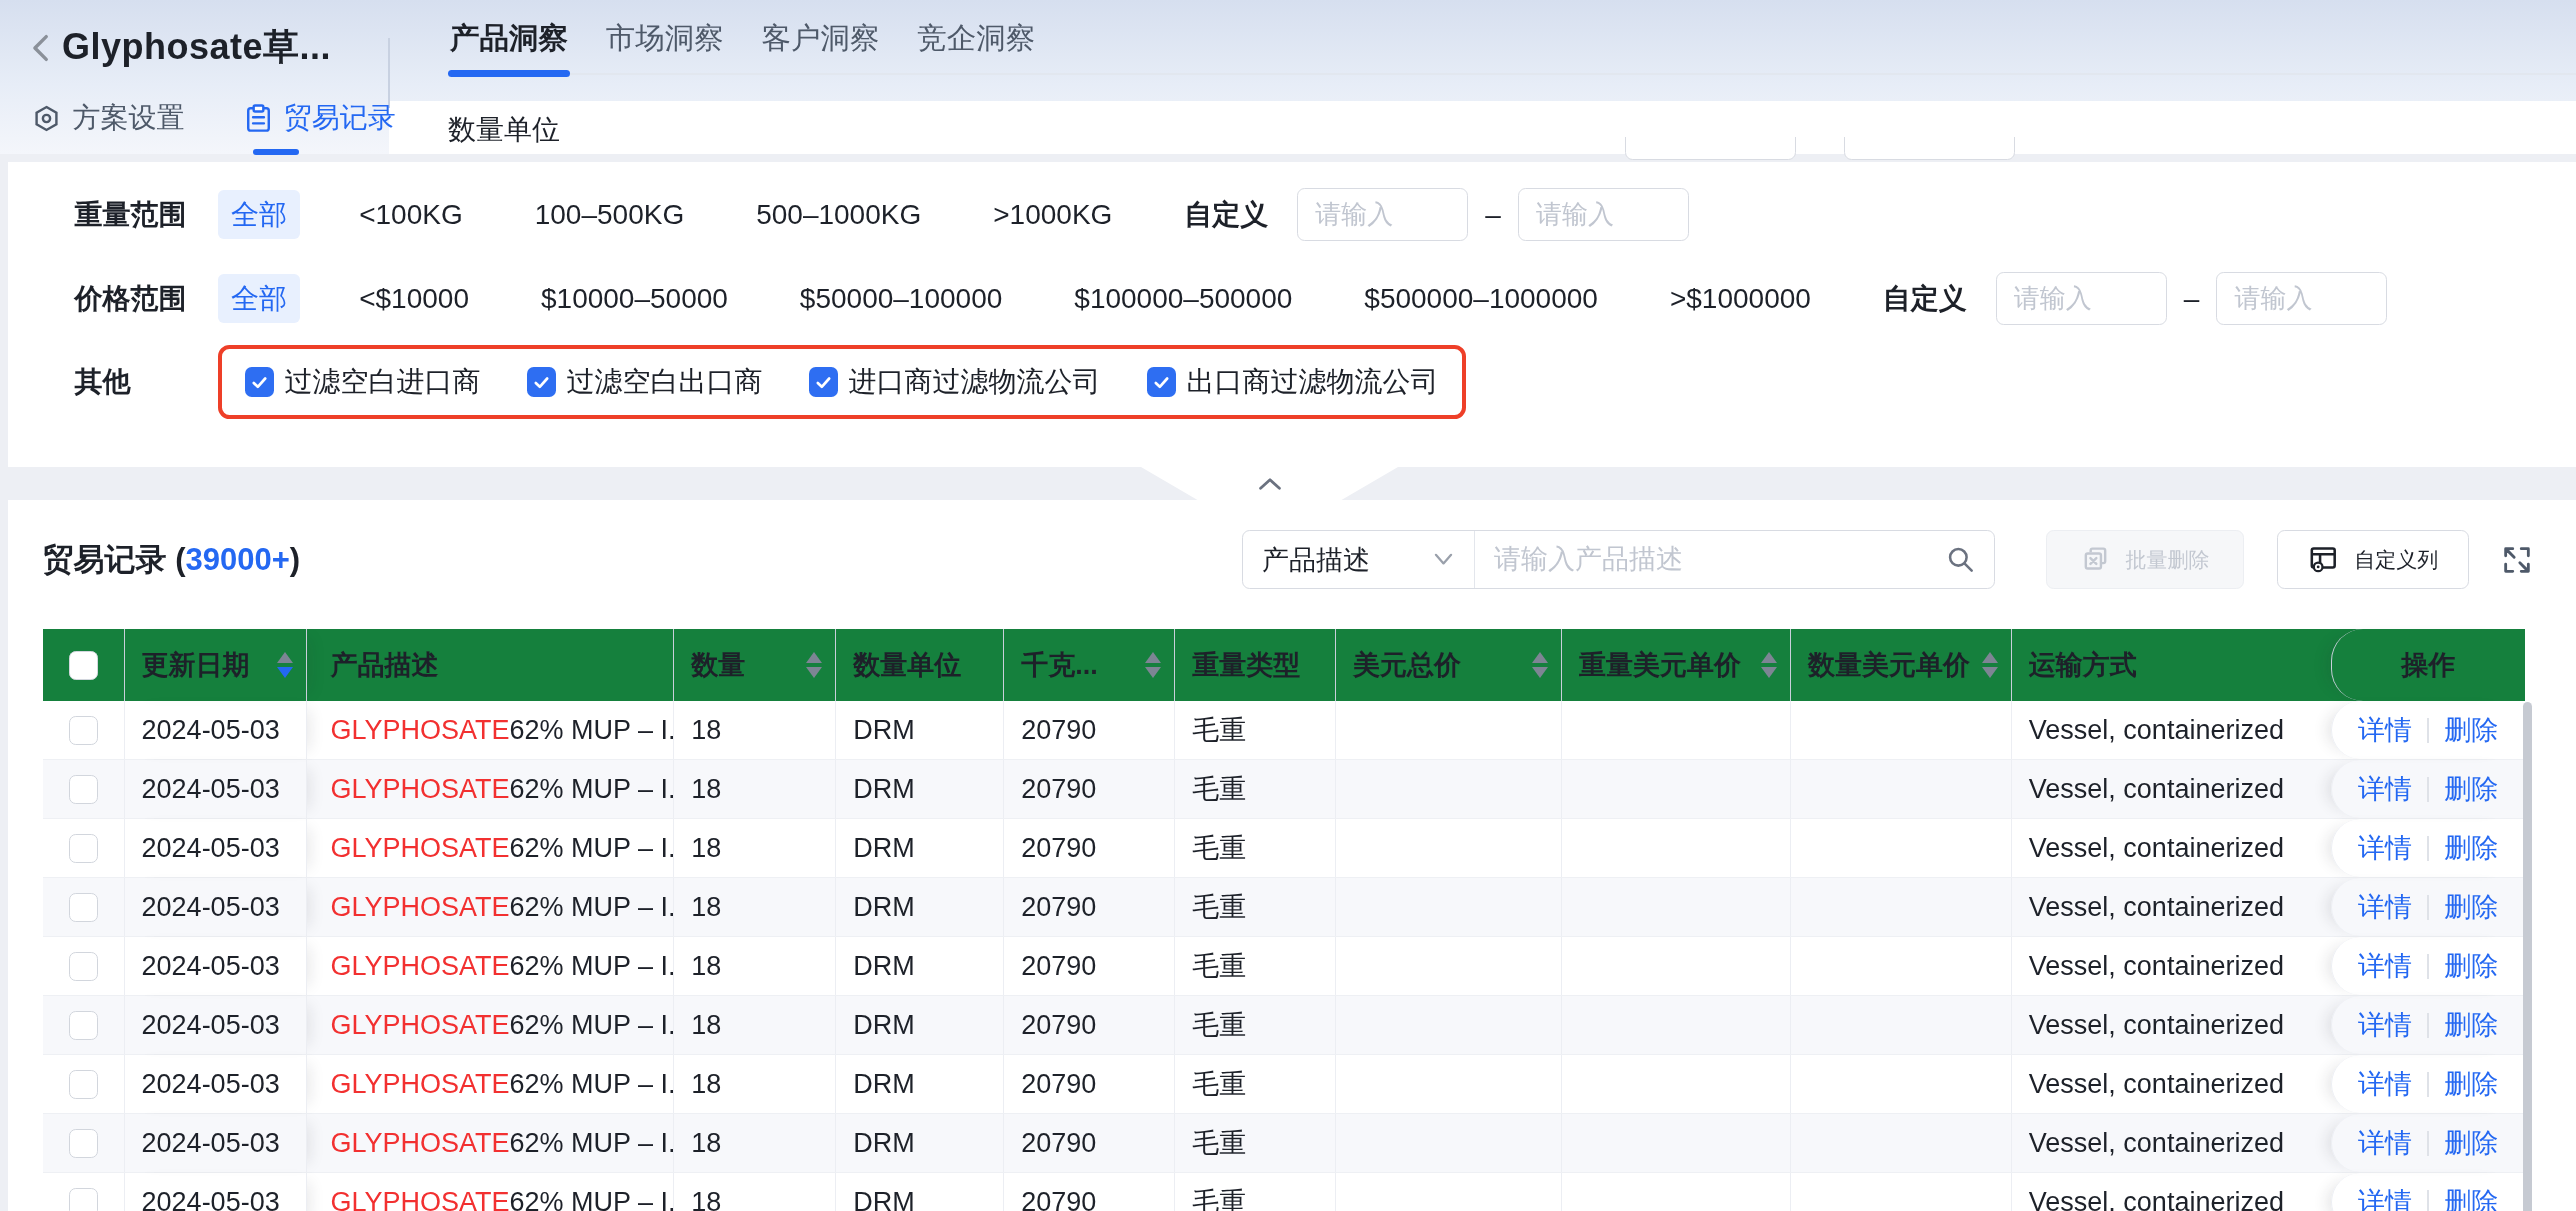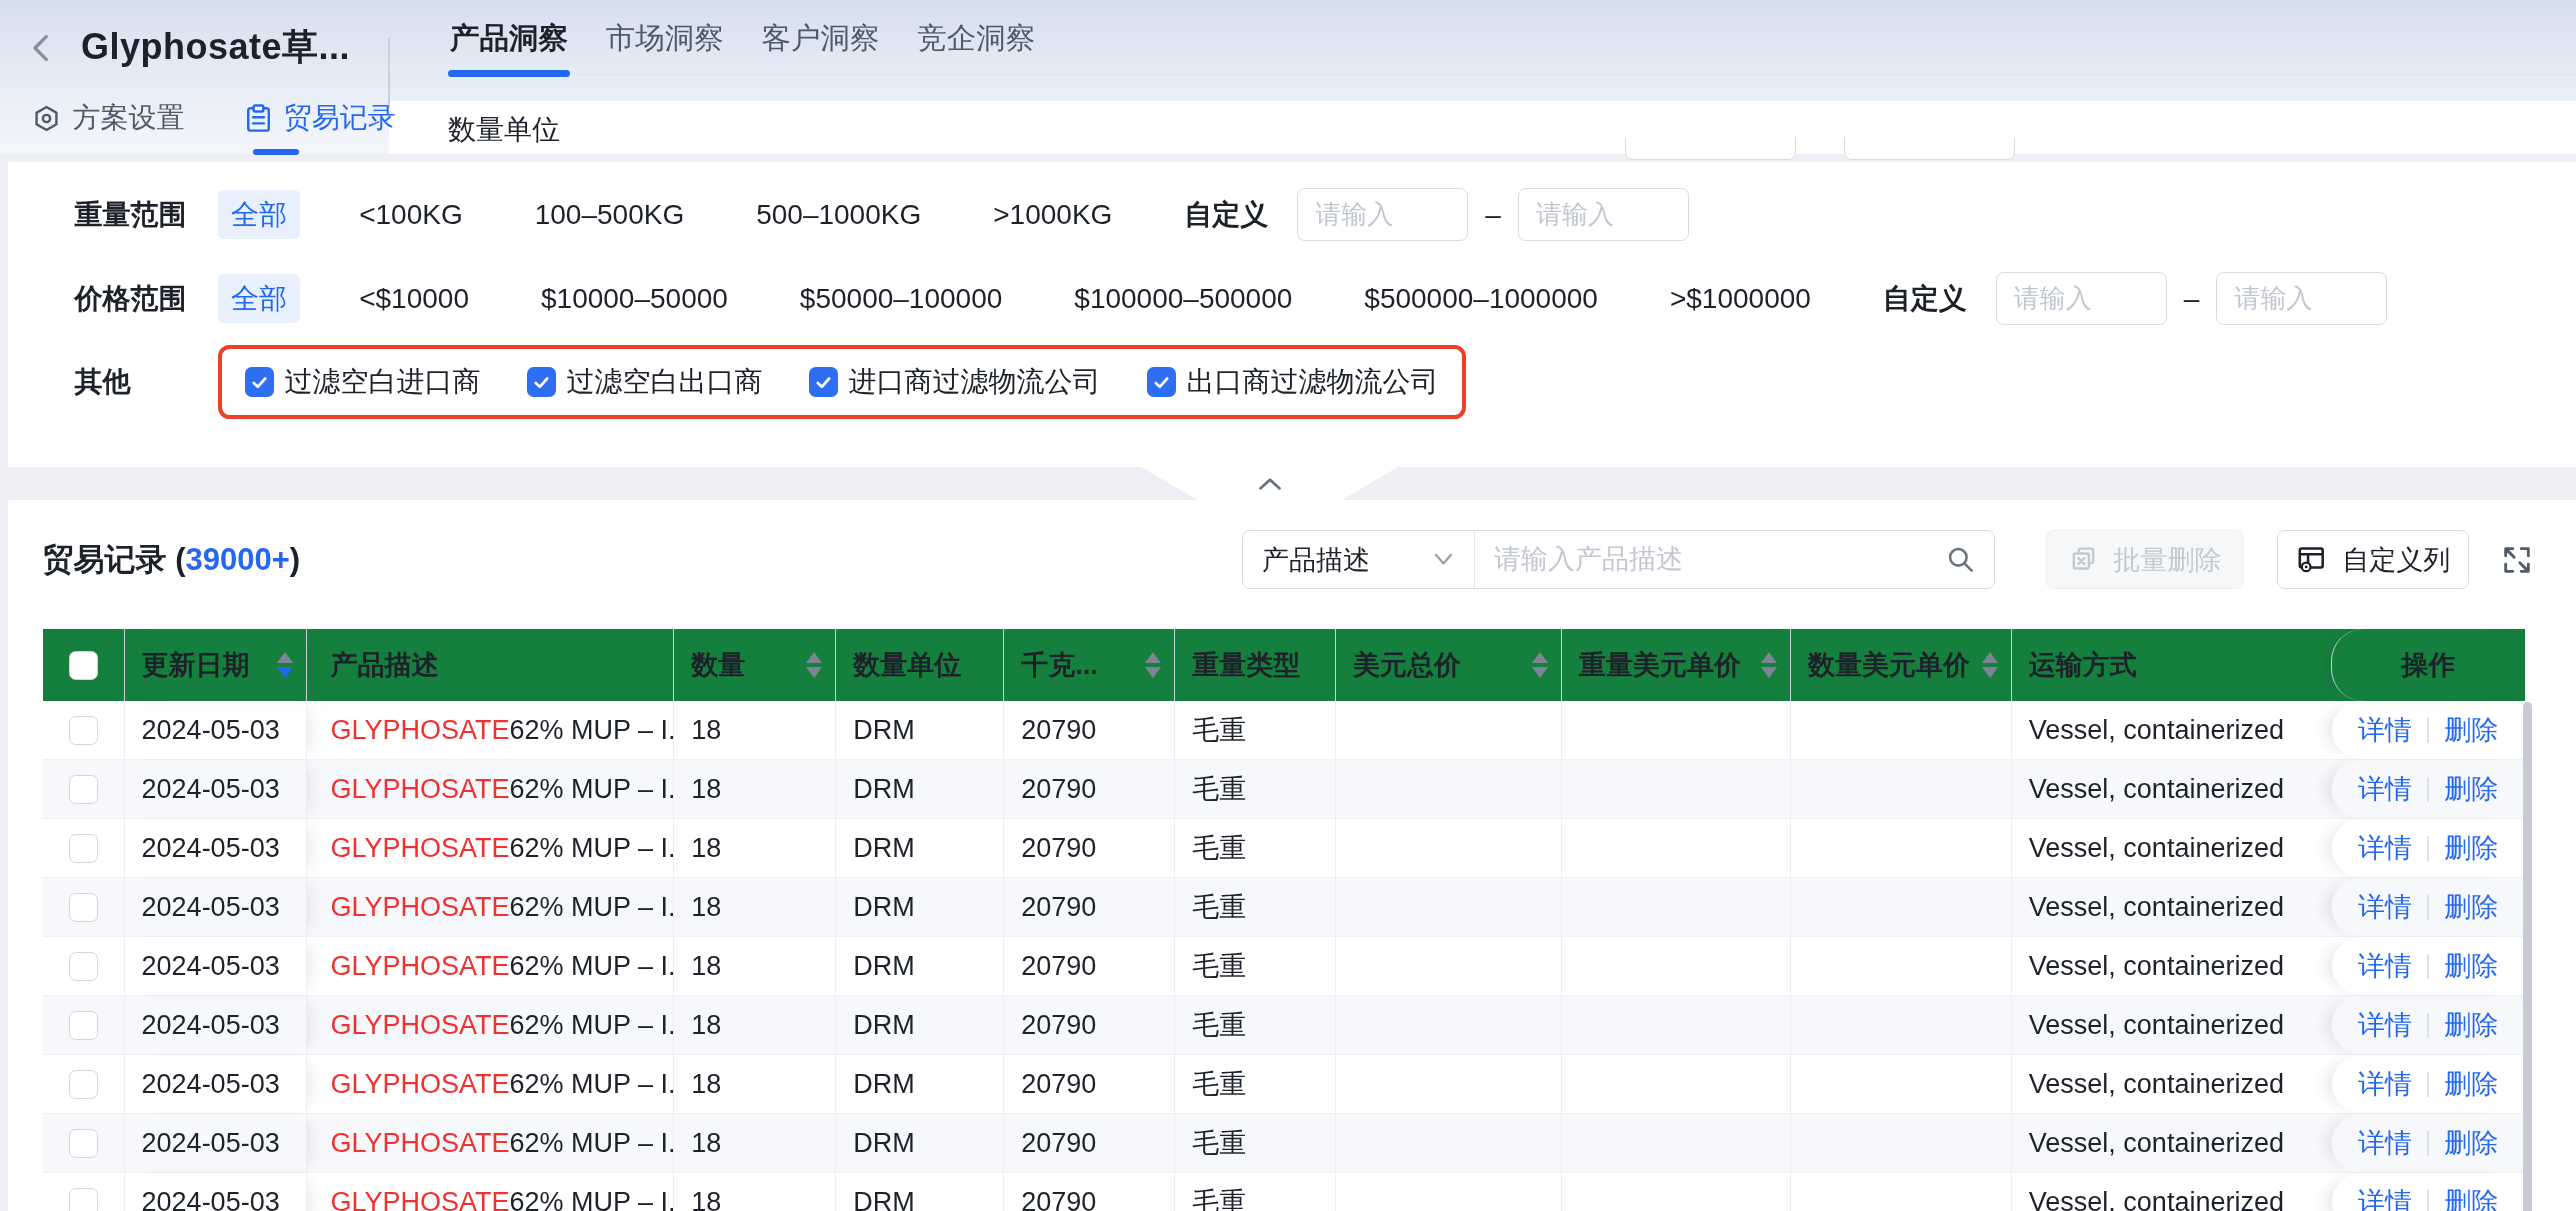--- a/index.html
+++ b/index.html
@@ -7,21 +7,21 @@
   body {
     position: relative; overflow: hidden;
     background:#edeff4; color:#1d2129;
     font-family:"Liberation Sans", sans-serif;
   }
   
   .topbar { position:absolute; top:0; left:0; width:2576px; height:154px;
     background:linear-gradient(180deg,#d6dfef 0%,#e7edf7 55%,#f4f6fb 100%); }
   .topbar-white-strip { position:absolute; left:389px; top:101px; right:0; height:53px; background:#ffffff; }
   .topbar-divider { position:absolute; left:388px; top:38px; width:1.9px; height:70px; background:#c8d1e1; }
-  .back-title { position:absolute; left:25px; top:23px; display:flex; align-items:center; gap:22px; }
+  .back-title { position:absolute; left:25px; top:23px; display:flex; align-items:center; gap:3px; }
   .back-icon { width:34px; height:34px; cursor:pointer; }
   .page-title { font-size:36px; font-weight:700; letter-spacing:0.5px; }
   .tabs { position:absolute; left:448px; top:19px; display:flex; gap:34px; }
   .tab { font-size:29.5px; color:#4e5969; padding:0 1.9px; cursor:pointer; }
   .tab.active { color:#1d2129; font-weight:700; }
   .tabline { position:absolute; left:448px; top:73px; right:0; height:1.9px; background:#e2e7ef; }
   .tab-underline { position:absolute; left:448px; top:70px; width:122px; height:6.7px; background:#2468f2; border-radius:3.8px; }
   .subnav { position:absolute; left:32px; top:99px; display:flex; gap:61px; }
   .subnav-item { display:flex; align-items:center; gap:11.4px; font-size:28px; color:#4e5969; cursor:pointer; }
   .subnav-item.active { color:#2468f2; }
@@ -55,21 +55,21 @@
   .records-card { position:absolute; top:500px; left:7.6px; right:0; bottom:0; background:#fff; }
   .records-head { position:absolute; top:29px; left:35px; right:42px; height:61px; display:flex; align-items:center; }
   .records-title { font-size:31px; font-weight:700; }
   .records-count { color:#2468f2; }
   .head-right { margin-left:auto; display:flex; align-items:center; }
   .search-box { width:753px; height:59px; border:1.9px solid #d8dbe2; border-radius:7.6px; display:flex; align-items:center; background:#fff; }
   .search-select { width:232px; height:100%; padding:0 19px; display:flex; align-items:center; justify-content:space-between; font-size:27px; border-right:1.9px solid #e3e6ec; cursor:pointer; }
   .search-input { flex:1; border:none; outline:none; font-size:27px; padding:0 19px; color:#1d2129; font-family:inherit; min-width:0; background:transparent; }
   .search-input::placeholder { color:#c1c6d0; }
   .search-icon-btn { padding:0 19px; display:flex; align-items:center; cursor:pointer; }
-  .btn { height:59px; border-radius:7.6px; display:flex; align-items:center; justify-content:center; gap:16px; font-size:27px; cursor:pointer; }
+  .btn { height:59px; border-radius:7.6px; display:flex; align-items:center; justify-content:center; gap:16px; font-size:21px; cursor:pointer; }
   .btn-batch { margin-left:51px; width:198px; background:#f6f7f9; border:1.9px solid #eceef2; color:#c3c8d1; cursor:not-allowed; }
   .btn-custom { margin-left:33px; width:192px; background:#fff; border:1.9px solid #d8dbe2; color:#1d2129; }
   .expand-btn { margin-left:31px; display:flex; align-items:center; cursor:pointer; }
   
   .table { position:absolute; top:129px; left:35px; width:2482px; }
   .thead { display:flex; height:72px; background:#15803d; }
   .th { display:flex; align-items:center; padding-left:17px; font-size:27px; font-weight:700; position:relative; }
   .th + .th { border-left:1.9px solid #c9cfdb; }
   .tr { display:flex; height:59px; background:#fff; border-bottom:1px solid #eef0f4; }
   .tr.alt { background:#f7f8fb; }

